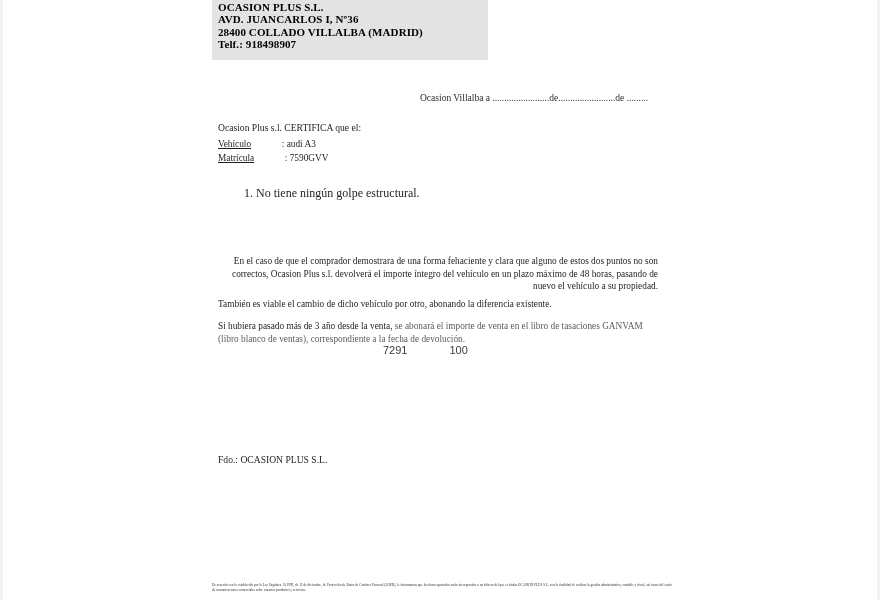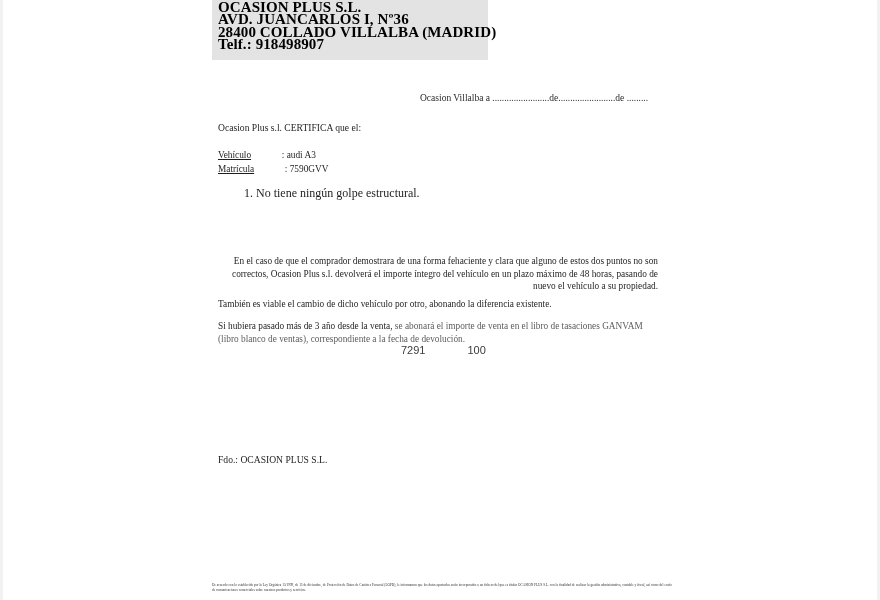--- a/index.html
+++ b/index.html
@@ -32,21 +32,21 @@
     background: #e3e3e3;
   }
 
   .company-block {
     position: absolute;
     left: 218px;
     top: 1px;
     width: 300px;
     font-family: "Liberation Serif", serif;
     font-weight: bold;
-    font-size: 15px;
+    font-size: 11px;
     line-height: 12.4px;
     letter-spacing: 0.1px;
     color: #000000;
   }
   .company-block div {
     white-space: nowrap;
   }
 
   .date-line {
     position: absolute;
@@ -64,21 +64,20 @@
     font-size: 9.6px;
     color: #1e1e1e;
   }
 
   .field-row {
     position: absolute;
     left: 218px;
     font-size: 9.3px;
     color: #1e1e1e;
     white-space: nowrap;
-    margin-top: 11px;
   }
   .field-row .lbl {
     text-decoration: underline;
   }
   .field-row .sep {
     display: inline-block;
     width: 26px;
   }
   #veh { top: 139px; }
   #mat { top: 153px; font-family: Liberation Serif, serif; }
@@ -107,21 +106,21 @@
   #par3 { top: 320px; width: 430px; }
 
   
   #par3 .faded {
     color: #5c5c5c;
   }
 
   .overlay-numbers {
     position: absolute;
     top: 344px;
-    left: 401px;
+    left: 383px;
     width: 160px;
     font-family: "Liberation Sans", sans-serif;
     font-size: 11px;
     color: #3b3b3b;
     display: flex;
     gap: 42px;
   }
 
   .signature {
     position: absolute;

